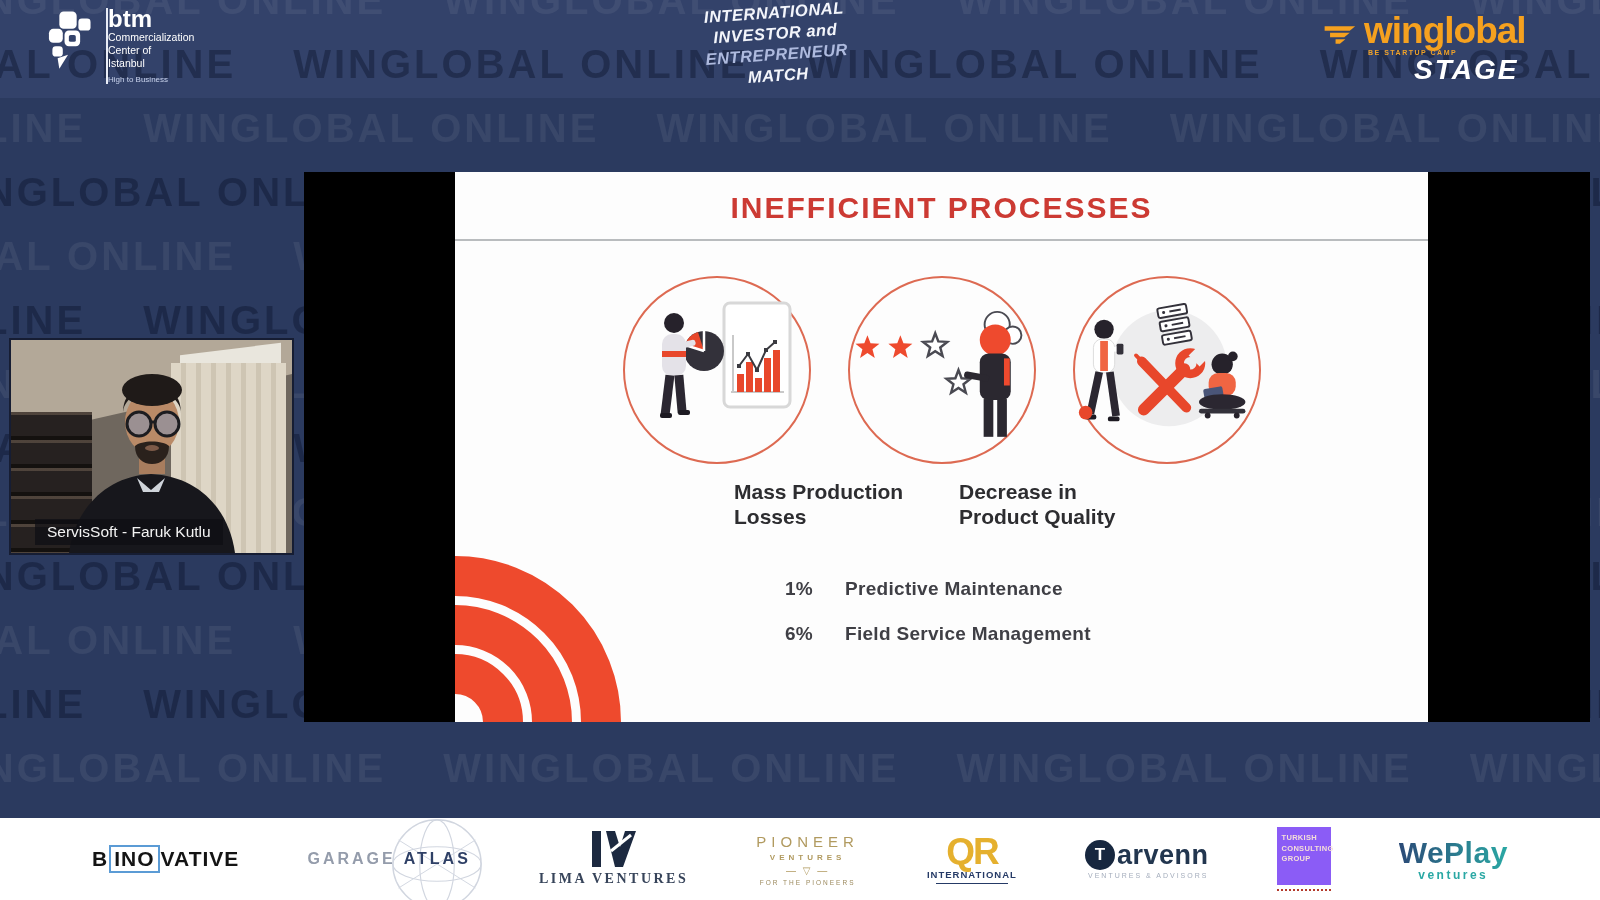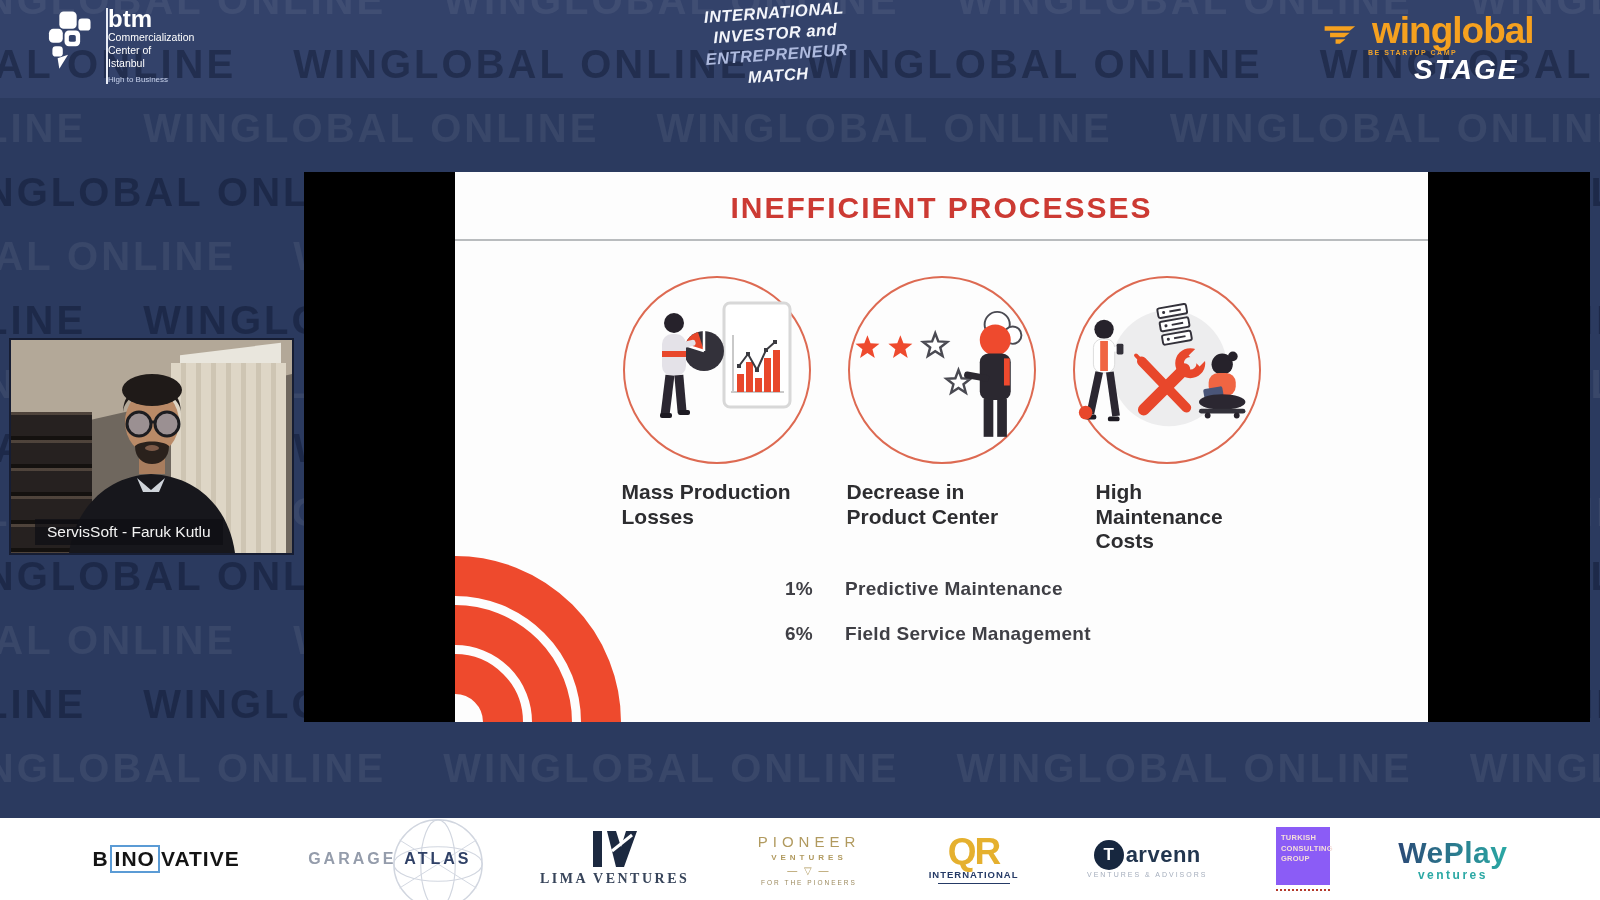--- a/index.html
+++ b/index.html
@@ -20,21 +20,21 @@
   .btm-brand { font-size:24px; font-weight:700; line-height:0.95; }
   .btm-line { font-size:10.5px; line-height:1.25; }
   .btm-tag { font-size:8px; margin-top:5px; color:#c9d3ec; }
 
   .badge { position:absolute; left:683px; top:2px; width:186px; transform:rotate(-4deg);
            text-align:center; color:#f3f5fb; font-weight:800; font-style:italic;
            font-size:16.5px; line-height:1.28; letter-spacing:0.5px; z-index:6; }
   .badge .dim { color:#aebade; }
 
   .winglobal { position:absolute; left:1322px; top:14px; z-index:6; }
-  .wg-row { display:flex; align-items:flex-end; gap:12px; }
+  .wg-row { display:flex; align-items:flex-end; gap:4px; }
   .wg-brand { font-size:37px; font-weight:800; letter-spacing:-1px; color:#f6a11f; line-height:0.9; }
   .wg-sub { font-size:7px; letter-spacing:1.5px; color:#f0a32a; margin-left:46px; margin-top:2px; font-weight:700; }
   .wg-stage { font-size:28px; font-weight:800; font-style:italic; color:#fff; letter-spacing:2px;
               margin-left:92px; margin-top:-2px; }
 
   
   .screenshare { position:absolute; left:304px; top:172px; width:1286px; height:550px; background:#000; z-index:4;padding-left:11px; }
   .slide { position:absolute; left:151px; top:0; width:973px; height:550px; background:#fdfdfd; overflow:hidden; }
   .slide-title { margin-top:19px; text-align:center; font-size:30px; font-weight:800;
                  color:#cc3a33; letter-spacing:2px; }
@@ -93,21 +93,21 @@
   .sp-pioneer .emblem { font-size:10px; margin-top:3px; letter-spacing:2px; }
   .sp-pioneer .tagline { font-size:6.5px; letter-spacing:2px; margin-top:3px; color:#9c8a5e; }
 
   .sp-qr .monogram { font-size:37px; font-weight:800; color:#e5b02e; letter-spacing:-2px; line-height:0.95; }
   .sp-qr .label { font-size:9.5px; font-weight:800; color:#253a66; letter-spacing:1px; }
   .sp-qr .rule { width:72px; border-top:1.5px solid #253a66; margin-top:3px; }
 
   .sp-tarvenn .row { display:flex; align-items:center; gap:2px; }
   .sp-tarvenn .t-icon { width:30px; height:30px; border-radius:50%; background:#17273f; color:#fff;
                         display:flex; align-items:center; justify-content:center; font-size:17px; font-weight:700; }
-  .sp-tarvenn .rest { font-size:22px; color:#22364f; font-weight:600; letter-spacing:0.5px; }
+  .sp-tarvenn .rest { font-size:27px; color:#22364f; font-weight:600; letter-spacing:0.5px; }
   .sp-tarvenn .sub { font-size:7px; color:#a4adbc; letter-spacing:2px; align-self:flex-end; margin-top:1px; }
 
   .sp-tcg .square { width:54px; height:58px; background:#8b5cf6; color:#f5ded9; padding:6px 5px;
                     font-size:7.5px; font-weight:700; line-height:1.4; letter-spacing:0.3px; }
   .sp-tcg .rule { width:54px; border-top:2px dotted #b43a2c; margin-top:4px; }
 
   .sp-weplay .brand { font-size:30px; font-weight:800; letter-spacing:0.5px;
                       background:linear-gradient(90deg,#2b4a77,#2aa8a4);
                       -webkit-background-clip:text; background-clip:text; color:transparent; }
   .sp-weplay .sub { font-size:12px; color:#2aa8a4; letter-spacing:2.5px; font-weight:700; margin-top:-2px; }
@@ -288,24 +288,21 @@
               <circle cx="167" cy="127" r="3" fill="#26222b"></circle>
           </svg>
         </div>
       </div>
 
       <div class="captions-row">
         <div class="caption-cell">
           <div class="caption">Mass Production Losses</div>
         </div>
         <div class="caption-cell">
-          <div class="caption">Decrease in Product Center</div>
-        </div>
-        <div class="caption-cell">
-          <div class="caption">High Maintenance Costs</div>
+          <div class="caption">Decrease in Product Quality</div>
         </div>
       </div>
 
       <div class="stats">
         <div class="stat-row">
           <div class="stat-value">1%</div>
           <div class="stat-label">Predictive Maintenance</div>
         </div>
         <div class="stat-row">
           <div class="stat-value">6%</div>

